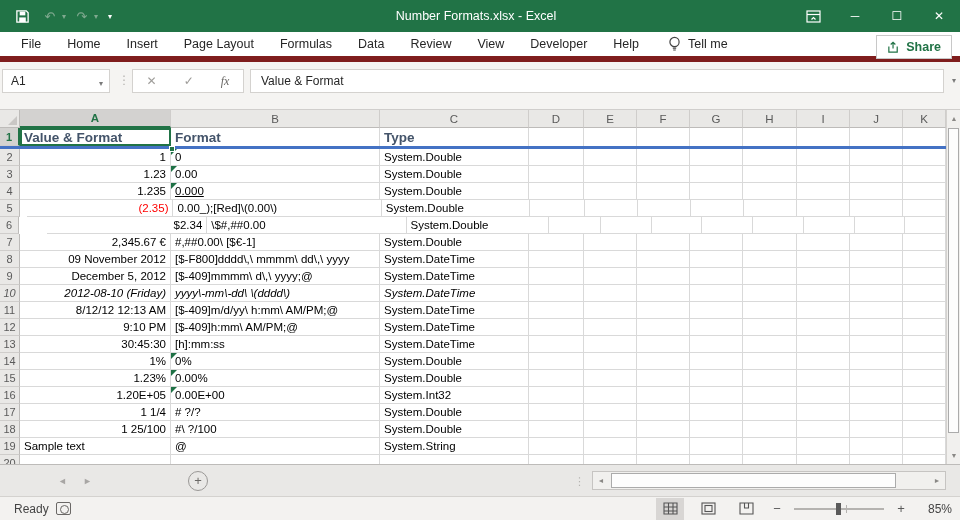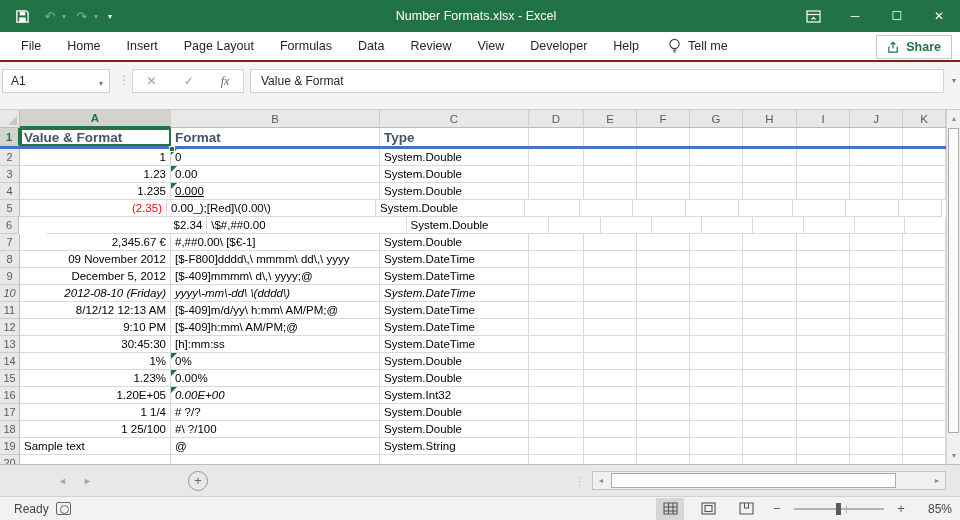--- a/index.html
+++ b/index.html
@@ -19,21 +19,21 @@
   .account { display:flex; align-items:center; gap:8px; font-size:12.5px; margin-right:6px; }
   .avatar { width:22px; height:22px; border-radius:50%; background:#cfcfcf; color:#8a8a8a;
     font-size:10px; display:flex; align-items:center; justify-content:center; font-weight:bold; }
   .win-controls { display:flex; align-items:center; }
   .win-btn { width:42px; height:32px; display:flex; align-items:center; justify-content:center;
     font-size:12px; color:#fff; }
   .ribbon-opts svg { display:block; }
 
   
   #ribbonrow { position:absolute; left:0; top:32px; width:960px; height:30px; background:#fff;
-    border-bottom:2px solid #7f1d1d; display:flex; align-items:center; }
+    border-bottom:6px solid #7f1d1d; display:flex; align-items:center; }
   #ribbon-tabs { display:flex; align-items:center; height:100%; padding-left:8px; }
   .rtab { padding:0 13px; font-size:12.5px; color:#262626; height:100%;
     display:flex; align-items:center; white-space:nowrap; }
   .tellme { display:flex; align-items:center; gap:7px; margin-left:16px; font-size:12.5px; color:#262626; }
   .bulb svg { display:block; }
   .share-btn { position:absolute; right:8px; top:3px; height:24px; padding:0 10px;
     border:1px solid #c8c8c8; background:#fff; color:#217346; font-size:12.5px; font-weight:bold;
     display:flex; align-items:center; gap:6px; }
 
   
@@ -274,21 +274,21 @@
           <div class="cell " style="width: 53px;"></div>
           <div class="cell " style="width: 53px;"></div>
           <div class="cell " style="width: 53px;"></div>
           <div class="cell " style="width: 54px;"></div>
           <div class="cell " style="width: 53px;"></div>
           <div class="cell " style="width: 53px;"></div>
           <div class="cell " style="width: 43px;"></div>
         </div>
         <div class="grow" style="height: 17px;">
           <div class="row-hdr">5</div>
-          <div class="cell num red" style="width: 147px;">(2.35)</div>
+          <div class="cell num red" style="width: 147px; margin-left: 7px;">(2.35)</div>
           <div class="cell txt" style="width: 209px;">0.00_);[Red]\(0.00\)</div>
           <div class="cell txt" style="width: 149px;">System.Double</div>
           <div class="cell " style="width: 55px;"></div>
           <div class="cell " style="width: 53px;"></div>
           <div class="cell " style="width: 53px;"></div>
           <div class="cell " style="width: 53px;"></div>
           <div class="cell " style="width: 54px;"></div>
           <div class="cell " style="width: 53px;"></div>
           <div class="cell " style="width: 53px;"></div>
           <div class="cell " style="width: 43px;"></div>
@@ -429,21 +429,21 @@
           <div class="cell " style="width: 53px;"></div>
           <div class="cell " style="width: 53px;"></div>
           <div class="cell " style="width: 54px;"></div>
           <div class="cell " style="width: 53px;"></div>
           <div class="cell " style="width: 53px;"></div>
           <div class="cell " style="width: 43px;"></div>
         </div>
         <div class="grow" style="height: 17px;">
           <div class="row-hdr">16</div>
           <div class="cell num" style="width: 151px;">1.20E+05</div>
-          <div class="cell txt flag" style="width: 209px; font-style: italic;">0.00E+00</div>
+          <div class="cell txt flag" style="width: 209px;">0.00E+00</div>
           <div class="cell txt" style="width: 149px;">System.Int32</div>
           <div class="cell " style="width: 55px;"></div>
           <div class="cell " style="width: 53px;"></div>
           <div class="cell " style="width: 53px;"></div>
           <div class="cell " style="width: 53px;"></div>
           <div class="cell " style="width: 54px;"></div>
           <div class="cell " style="width: 53px;"></div>
           <div class="cell " style="width: 53px;"></div>
           <div class="cell " style="width: 43px;"></div>
         </div>

